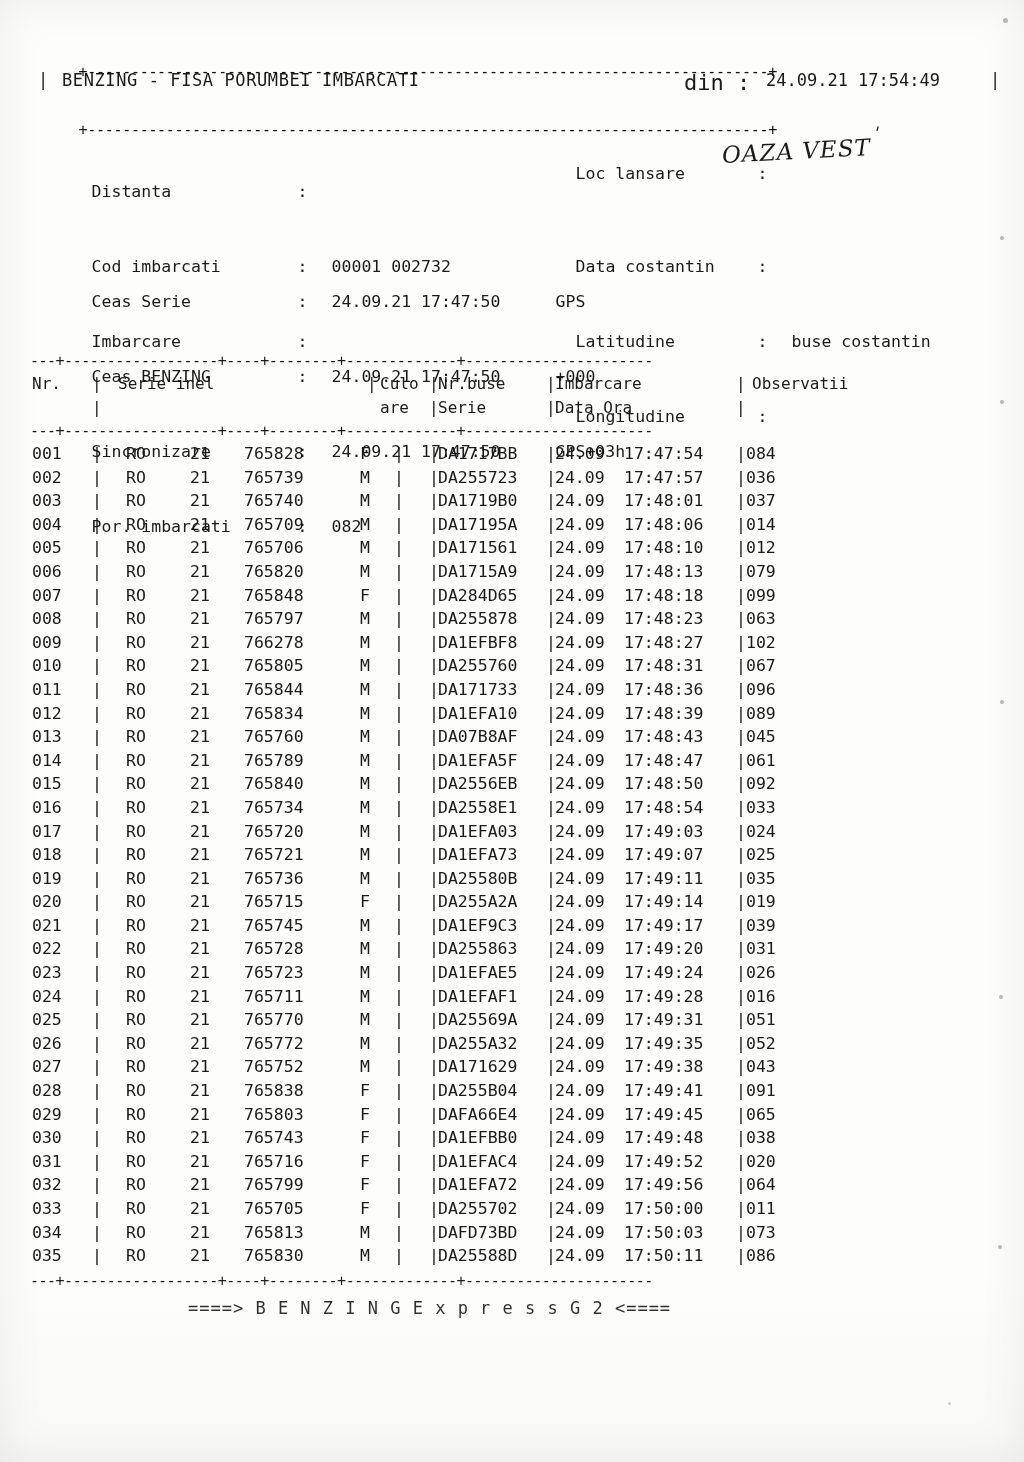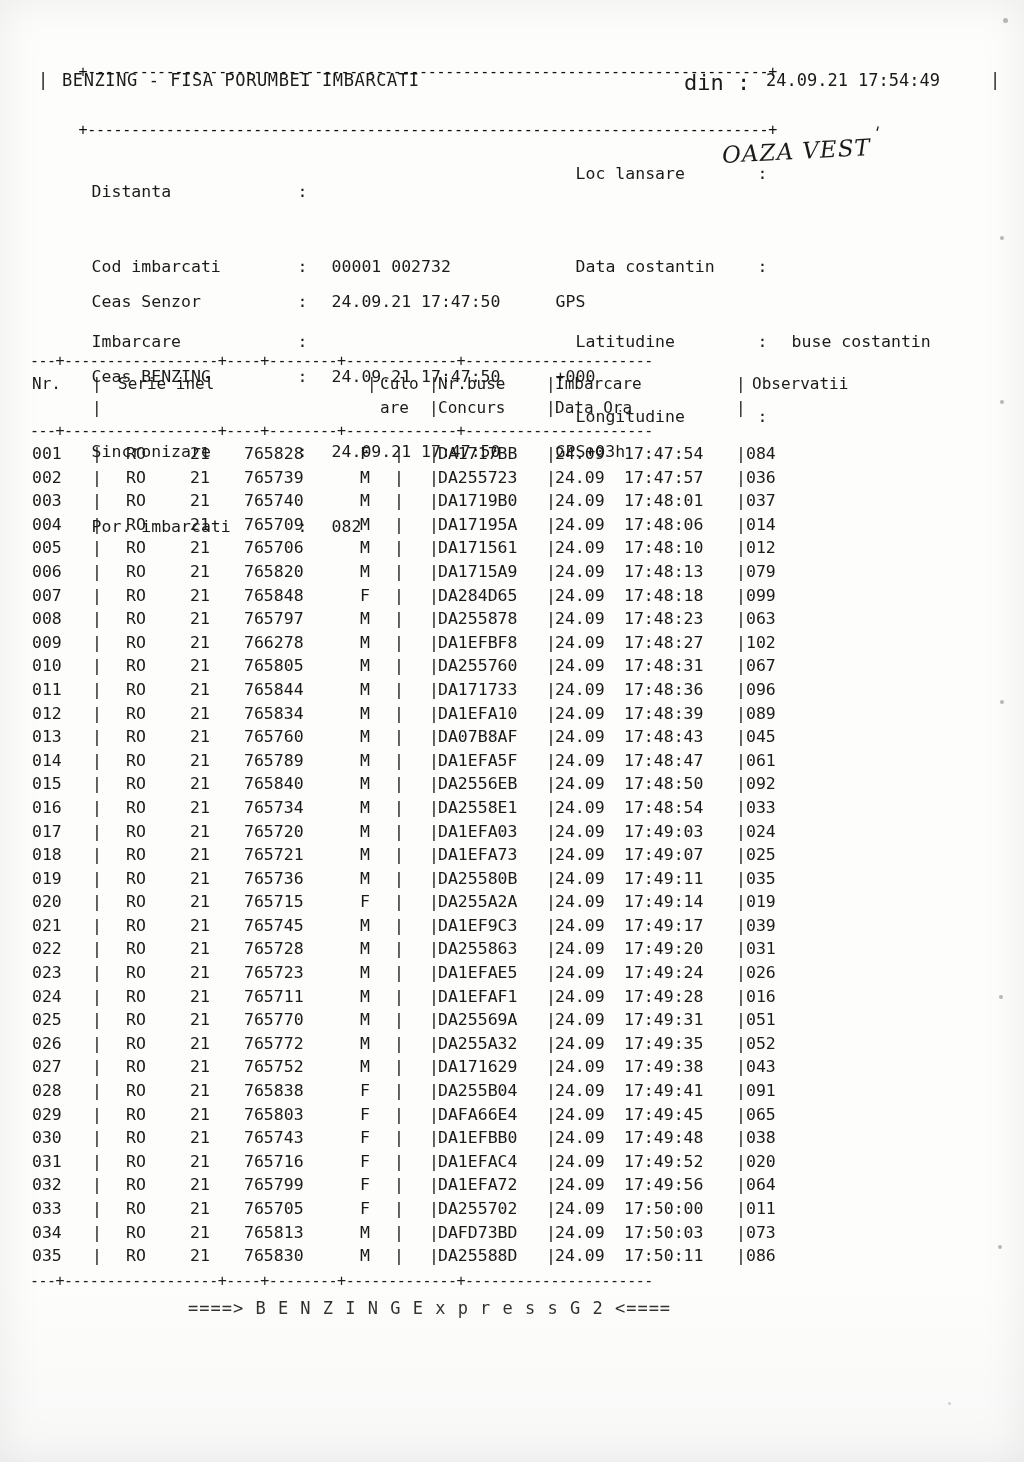--- a/index.html
+++ b/index.html
@@ -122,21 +122,21 @@
     </div>
   </div>
 
   <div class="handwrite">
     <span>OAZA VEST</span>
     <span class="tick">'</span>
   </div>
 
   <div style="position:absolute; left:32px; top:264px;">
     <div class="kv">
-      <span style="display:inline-block; width:206px;">Ceas Senzor</span><span style="display:inline-block; width:34px;">:</span><span style="display:inline-block; width:224px;">24.09.21 17:47:50</span><span>GPS</span>
+      <span style="display:inline-block; width:206px;">Ceas Serie</span><span style="display:inline-block; width:34px;">:</span><span style="display:inline-block; width:224px;">24.09.21 17:47:50</span><span>GPS</span>
     </div>
     <div class="kv">
       <span style="display:inline-block; width:206px;">Ceas BENZING</span><span style="display:inline-block; width:34px;">:</span><span style="display:inline-block; width:224px;">24.09.21 17:47:50</span><span>+000</span>
     </div>
     <div class="kv">
       <span style="display:inline-block; width:206px;">Sincronizare</span><span style="display:inline-block; width:34px;">:</span><span style="display:inline-block; width:224px;">24.09.21 17:47:50</span><span>GPS+03h</span>
     </div>
     <div class="kv">
       <span style="display:inline-block; width:206px;">Por. imbarcati</span><span style="display:inline-block; width:34px;">:</span><span style="display:inline-block; width:224px;">082</span><span></span>
     </div>
@@ -159,21 +159,21 @@
       <span style="position:absolute; left:516px;">|</span>
       <span style="position:absolute; left:525px;">Imbarcare</span>
       <span style="position:absolute; left:706px;">|</span>
       <span style="position:absolute; left:722px;">Observatii</span>
     </div>
 
     <div style="position:relative; height:24px;">
       <span style="position:absolute; left:62px;">|</span>
       <span style="position:absolute; left:350px;">are</span>
       <span style="position:absolute; left:399px;">|</span>
-      <span style="position:absolute; left:408px;">Concurs</span>
+      <span style="position:absolute; left:408px;">Serie</span>
       <span style="position:absolute; left:516px;">|</span>
       <span style="position:absolute; left:525px;">Data   Ora</span>
       <span style="position:absolute; left:706px;">|</span>
     </div>
 
     <div style="position:relative; height:22px;">
       <span style="position:absolute; left:0; top:0; font-size:15px; letter-spacing:-0.5px; white-space:pre;">---+------------------+----+--------+-------------+----------------------</span>
     </div>
 
     <div id="tbody">

